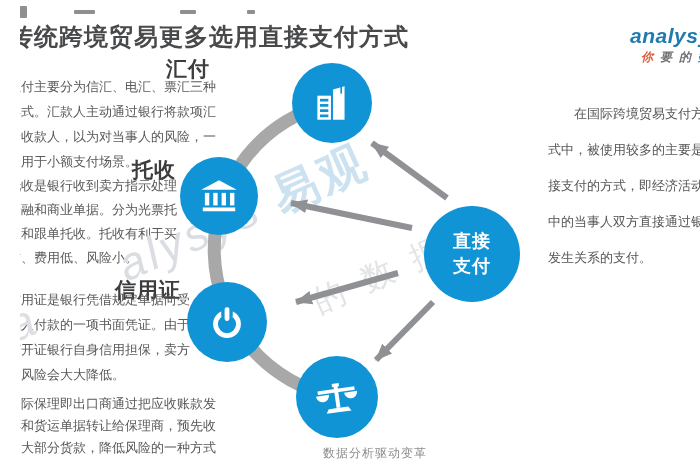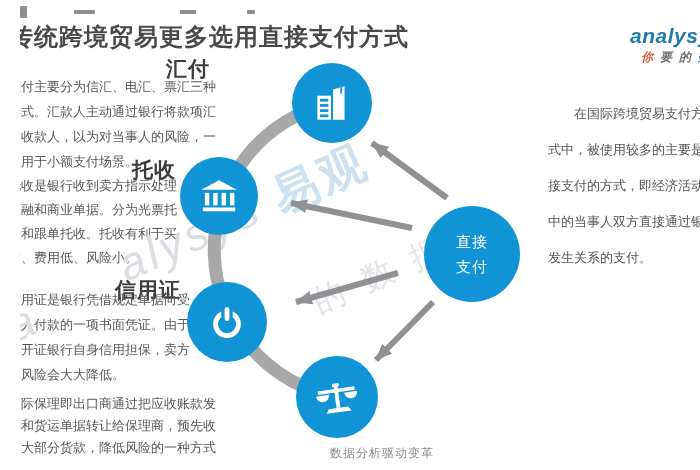--- a/index.html
+++ b/index.html
@@ -12,30 +12,30 @@
         font-size:21px;color:#1f7aad;letter-spacing:.5px;}
   .logo-sliver{position:absolute;left:697px;top:27px;width:7px;height:19px;background:#2a9fd0;}
   .tagline{position:absolute;left:621px;top:49px;font-style:italic;font-size:12px;
            letter-spacing:7px;white-space:pre;font-weight:bold;}
   .tg-red{color:#d95f3c}.tg-gray{color:#6f7073}.tg-blue{color:#2079ae}
   .sec-head{position:absolute;font-size:21px;font-weight:bold;color:#3c3d3f;letter-spacing:1px;}
   .sec-body{position:absolute;font-size:13px;color:#58585a;white-space:pre;}
   .rp{position:absolute;left:528px;font-size:13px;line-height:36px;color:#555658;white-space:pre;}
   .node{position:absolute;background:#1094d5;border-radius:50%;display:flex;
         align-items:center;justify-content:center;z-index:3;}
-  .center-label{color:#fff;font-weight:normal;font-size:15px;line-height:25px;
+  .center-label{color:#fff;font-weight:bold;font-size:18px;line-height:25px;
         text-align:right;white-space:pre;letter-spacing:1px;}
   .wm{position:absolute;z-index:1;pointer-events:none;}
   .wm-main{left:88px;top:240px;transform:rotate(-24deg);transform-origin:left top;
            font-size:46px;font-style:italic;color:#dadde1;letter-spacing:4px;white-space:pre;}
   .wm-cjk{color:#cde2f1;font-style:normal;font-weight:bold;}
   .wm-sub{left:286px;top:284px;transform:rotate(-24deg);transform-origin:left top;
           font-size:32px;color:#e2e4e7;letter-spacing:6px;white-space:pre;}
   .wm-a{left:-12px;top:296px;transform:rotate(-24deg);font-size:46px;font-style:italic;color:#dddfe2;}
-  .caption{position:absolute;left:310px;top:445px;font-size:12px;color:#8b8c8e;letter-spacing:1px;}
+  .caption{position:absolute;left:303px;top:445px;font-size:12px;color:#8b8c8e;letter-spacing:1px;}
   #diagram-svg{position:absolute;left:0;top:0;z-index:2;pointer-events:none;}
 </style>
 </head>
 <body>
 
 <div id="stage">
 
   <div class="artifact" style="left:0;top:6px;width:7px;height:12px"></div>
   <div class="artifact" style="left:54px;top:10px;width:21px;height:4px"></div>
   <div class="artifact" style="left:160px;top:10px;width:16px;height:4px"></div>

